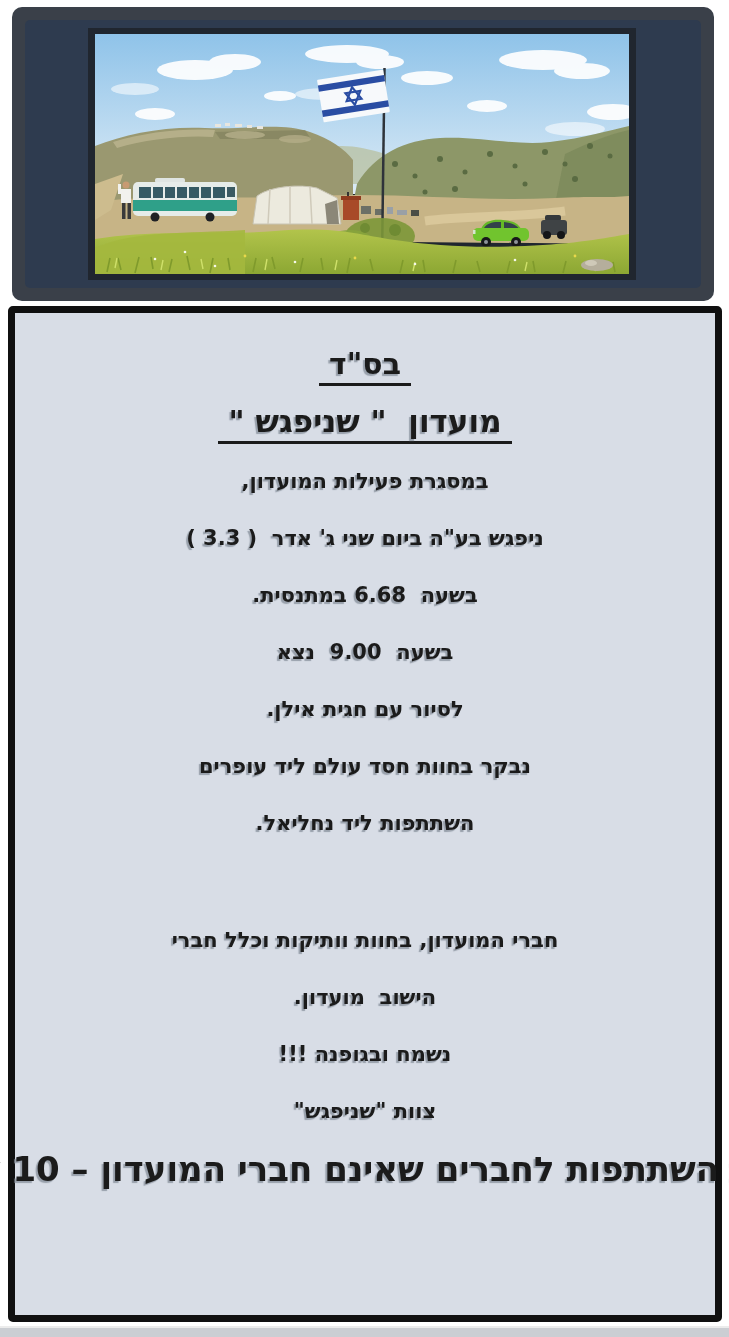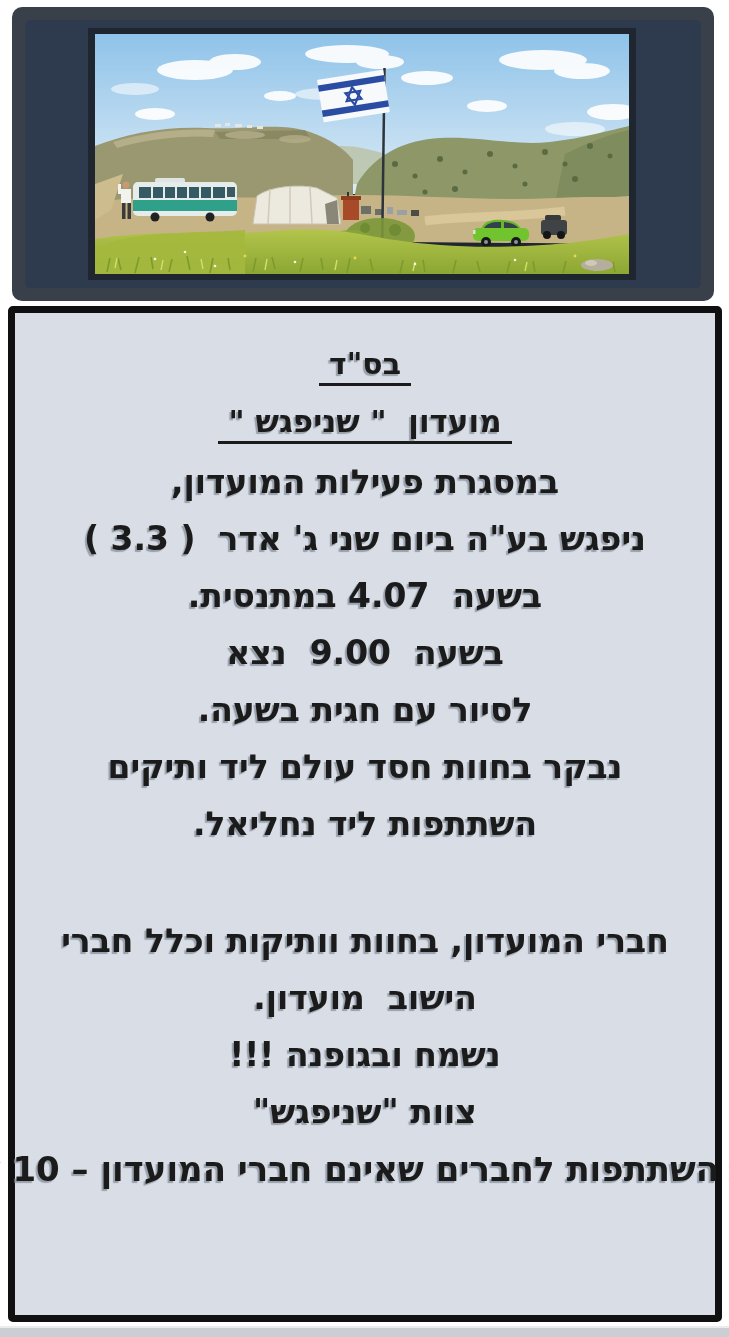--- a/index.html
+++ b/index.html
@@ -24,21 +24,21 @@
   .photo-svg{position:absolute;left:7px;top:6px;width:534px;height:240px;display:block;}
   
   .flyer-panel{
     position:absolute;left:8px;top:306px;width:714px;height:1016px;
     box-sizing:border-box;border:7px solid var(--panel-border,#101010);
     border-radius:5px;background:var(--panel-bg,#d8dde6);
   }
   .flyer-lines{padding-top:26px;direction:rtl;}
   .line{
     height:57px;display:flex;align-items:center;justify-content:center;
-    font-weight:bold;font-size:33px;line-height:1;
+    font-weight:bold;font-size:21px;line-height:1;
     color:var(--ink,#1b1b1b);
     text-shadow:-2px 2px 1px var(--text-shadow,#98a0ab);
     direction:rtl;text-align:center;white-space:pre;
   }
   .line.spacer{height:60px;}
   .sz-lg{font-size:30px;}
   .sz-xl{font-size:31px;}
   .sz-sm{font-size:34px;}
   .underlined{border-bottom:3px solid var(--ink,#1b1b1b);padding:0 10px 4px;}
   
@@ -238,24 +238,24 @@
     </svg>
   </div>
 </div>
 
 <div class="flyer-panel">
   <div class="flyer-lines" id="flyer-lines">
       <div class="line sz-lg"><span class="underlined">בס"ד</span></div>
       <div class="line sz-xl"><span class="underlined">מועדון  " שניפגש "</span></div>
       <div class="line"><span>במסגרת פעילות המועדון,</span></div>
       <div class="line"><span>ניפגש בע"ה ביום שני ג' אדר  ( 3.3 )</span></div>
-      <div class="line"><span>בשעה  4.07 במתנסית.</span></div>
+      <div class="line"><span>בשעה  6.68 במתנסית.</span></div>
       <div class="line"><span>בשעה  9.00  נצא</span></div>
-      <div class="line"><span>לסיור עם חגית בשעה.</span></div>
-      <div class="line"><span>נבקר בחוות חסד עולם ליד ותיקים</span></div>
+      <div class="line"><span>לסיור עם חגית אילן.</span></div>
+      <div class="line"><span>נבקר בחוות חסד עולם ליד עופרים</span></div>
       <div class="line"><span>השתתפות ליד נחליאל.</span></div>
       <div class="line spacer"></div>
       <div class="line"><span>חברי המועדון, בחוות וותיקות וכלל חברי</span></div>
       <div class="line"><span>הישוב  מועדון.</span></div>
       <div class="line"><span>נשמח ובגופנה !!!</span></div>
       <div class="line"><span>צוות "שניפגש"</span></div>
       <div class="line sz-sm"><span>עלות השתתפות לחברים שאינם חברי המועדון – 10 ש"ח.</span></div>
     </div>
 </div>
 

